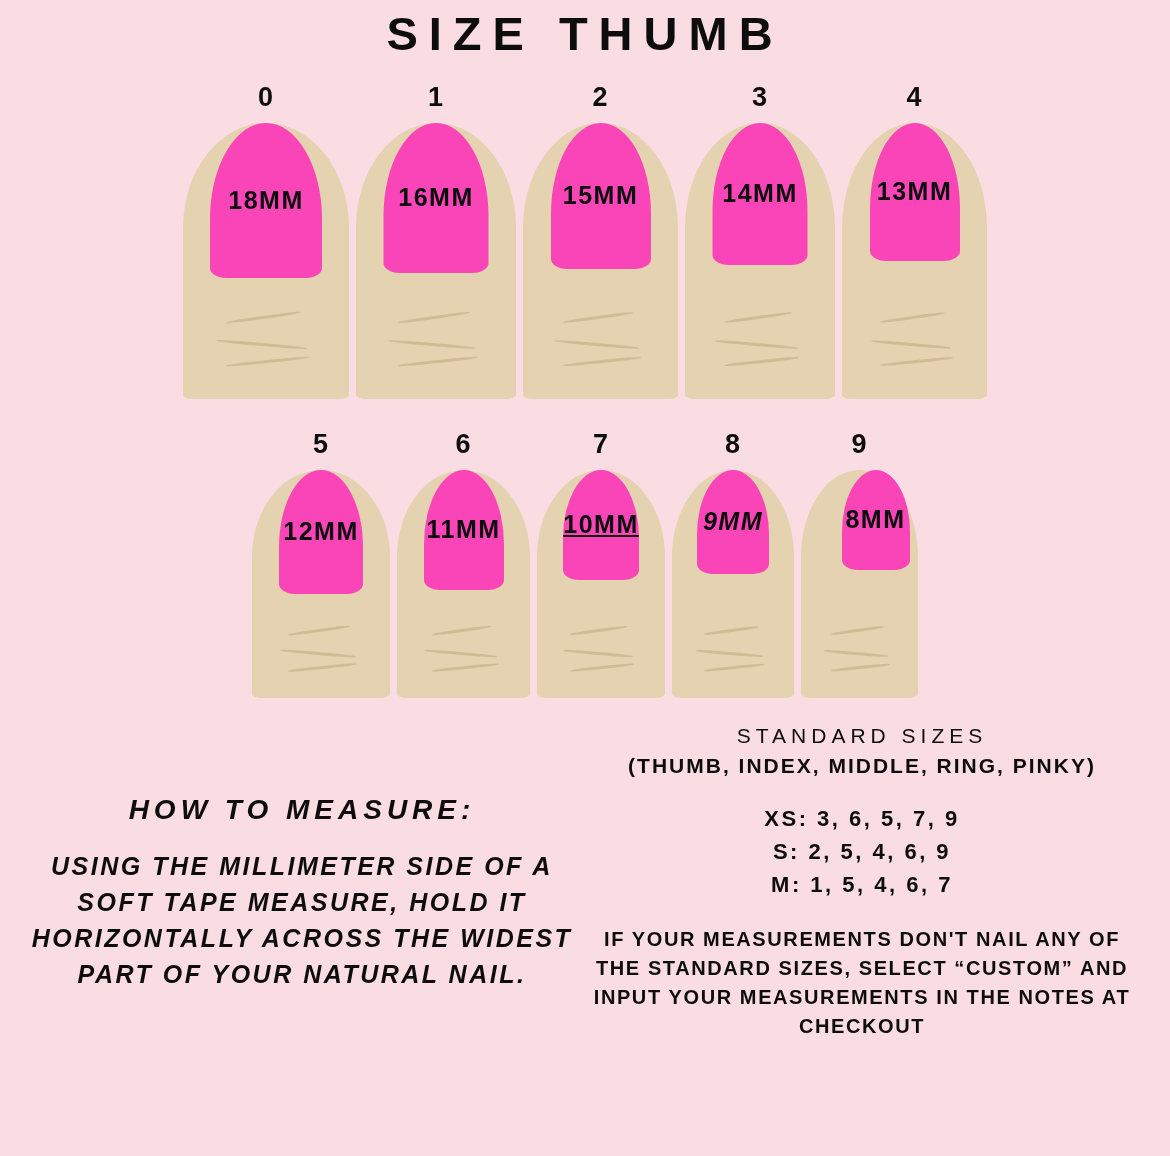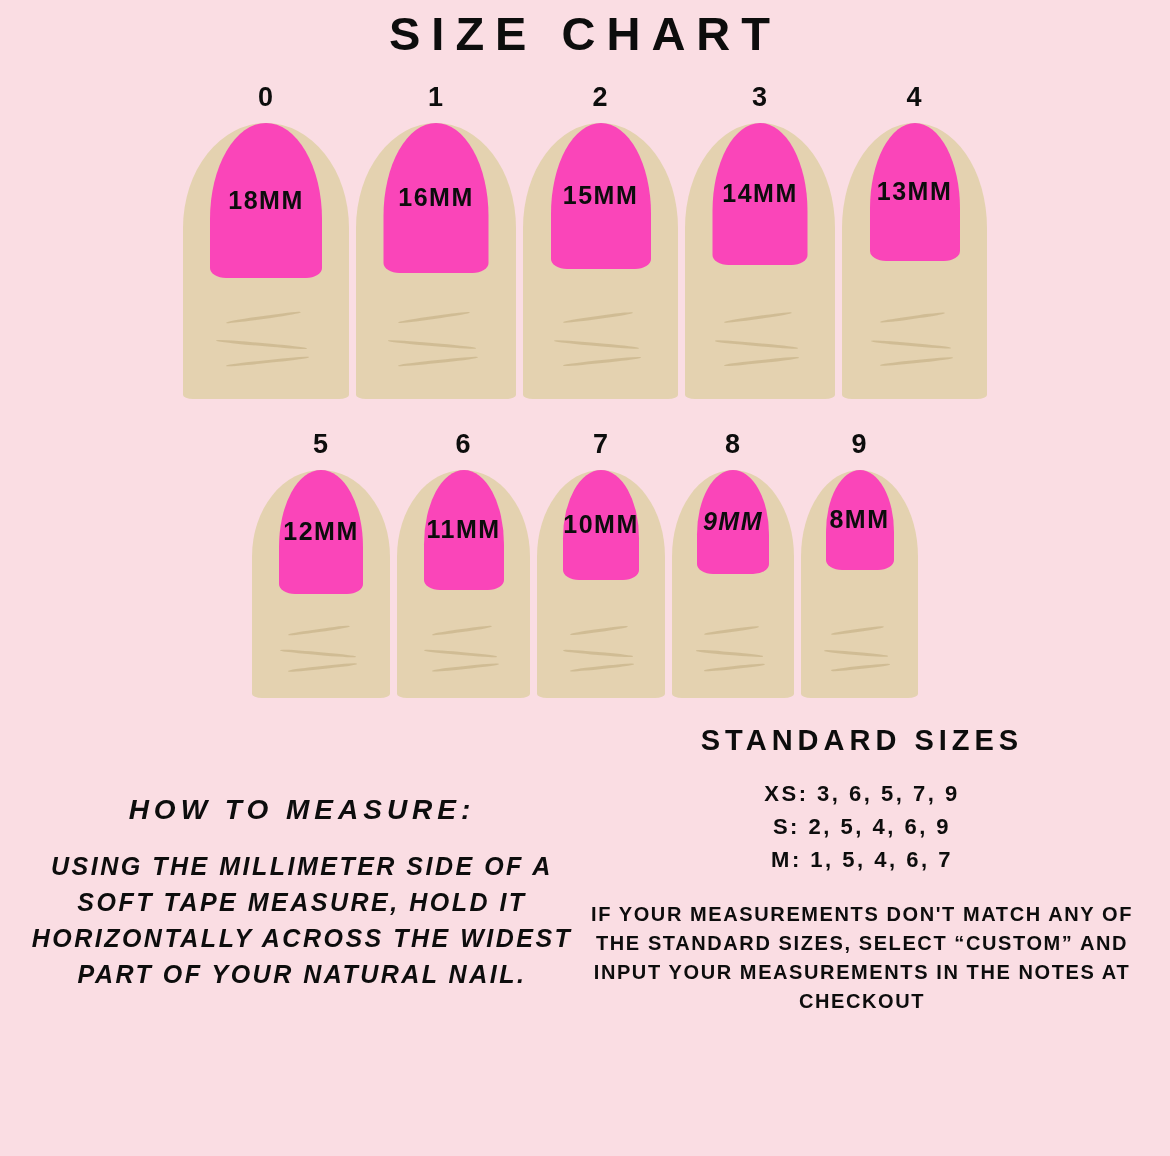--- a/index.html
+++ b/index.html
@@ -106,24 +106,24 @@
     width: 560px;
     text-align: center;
   }
   .head {
     font-size: 28px;
     font-weight: bold;
     letter-spacing: 5px;
     margin-bottom: 22px;
   }
   .head-std {
-    font-size: 29px;
-    font-weight: bold;
+    font-size: 21px;
+    font-weight: normal;
     letter-spacing: 5px;
-    margin-bottom: 20px;
+    margin-bottom: 4px;
   }
   .sub-std {
     font-size: 21px;
     font-weight: bold;
     letter-spacing: 2px;
     line-height: 1.35;
     margin-bottom: 22px;
   }
   .body-left {
     font-size: 25px;
@@ -144,21 +144,21 @@
     font-weight: bold;
     letter-spacing: 1.6px;
     line-height: 1.45;
   }
 </style>
 </head>
 <body>
 
 <div class="page">
 
-  <div class="title">SIZE CHART</div>
+  <div class="title">SIZE THUMB</div>
 
   <div class="row row-1">
       <div class="finger">
         <div class="size-label">0</div>
         <div class="finger-art">
           <div class="finger-shape" style="width: 166px; height: 276px;">
             <div class="knuckle" style="top: 193.2px; width: 74.7px; left: 43.16px; transform: rotate(-8deg);"></div>
             <div class="knuckle" style="top: 220.8px; width: 91.3px; left: 33.2px; transform: rotate(5deg);"></div>
             <div class="knuckle" style="top: 237.36px; width: 83px; left: 43.16px; transform: rotate(-6deg);"></div>
           </div>
@@ -248,21 +248,21 @@
         </div>
       </div>
       <div class="finger">
         <div class="size-label">7</div>
         <div class="finger-art">
           <div class="finger-shape" style="width: 128px; height: 228px;">
             <div class="knuckle" style="top: 159.6px; width: 57.6px; left: 33.28px; transform: rotate(-8deg);"></div>
             <div class="knuckle" style="top: 182.4px; width: 70.4px; left: 25.6px; transform: rotate(5deg);"></div>
             <div class="knuckle" style="top: 196.08px; width: 64px; left: 33.28px; transform: rotate(-6deg);"></div>
           </div>
-          <div class="nail" style="width: 76px; height: 110px; border-radius: 38px 38px 16px 16px / 68.2px 68.2px 10px 10px;">
+          <div class="nail" style="width: 76px; height: 110px; border-radius: 38px 38px 16px 16px / 68.2px 68.2px 10px 10px; text-decoration: underline;">
             <div class="nail-text">10MM</div>
           </div>
         </div>
       </div>
       <div class="finger">
         <div class="size-label">8</div>
         <div class="finger-art">
           <div class="finger-shape" style="width: 122px; height: 228px;">
             <div class="knuckle" style="top: 159.6px; width: 54.9px; left: 31.72px; transform: rotate(-8deg);"></div>
             <div class="knuckle" style="top: 182.4px; width: 67.1px; left: 24.4px; transform: rotate(5deg);"></div>
@@ -274,36 +274,37 @@
         </div>
       </div>
       <div class="finger">
         <div class="size-label">9</div>
         <div class="finger-art">
           <div class="finger-shape" style="width: 117px; height: 228px;">
             <div class="knuckle" style="top: 159.6px; width: 52.65px; left: 30.42px; transform: rotate(-8deg);"></div>
             <div class="knuckle" style="top: 182.4px; width: 64.35px; left: 23.4px; transform: rotate(5deg);"></div>
             <div class="knuckle" style="top: 196.08px; width: 58.5px; left: 30.42px; transform: rotate(-6deg);"></div>
           </div>
-          <div class="nail" style="width: 68px; height: 100px; border-radius: 34px 34px 16px 16px / 62px 62px 10px 10px;">
+          <div class="nail" style="width: 68px; height: 100px; border-radius: 34px 34px 16px 16px / 62px 62px 10px 10px; margin-left: 16px;">
             <div class="nail-text">8MM</div>
           </div>
         </div>
       </div>
     </div>
 
   <div class="bottom">
     <div class="col-left">
       <div class="head">HOW TO MEASURE:</div>
       <div class="body-left">USING THE MILLIMETER SIDE OF A SOFT TAPE MEASURE, HOLD IT HORIZONTALLY ACROSS THE WIDEST PART OF YOUR NATURAL NAIL.</div>
     </div>
     <div class="col-right">
       <div class="head-std">STANDARD SIZES</div>
+      <div class="sub-std">(THUMB, INDEX, MIDDLE, RING, PINKY)</div>
       <div class="std-list">
           <div>XS: 3, 6, 5, 7, 9</div>
           <div>S: 2, 5, 4, 6, 9</div>
           <div>M: 1, 5, 4, 6, 7</div>
         </div>
-      <div class="note">IF YOUR MEASUREMENTS DON'T MATCH ANY OF THE STANDARD SIZES, SELECT “CUSTOM” AND INPUT YOUR MEASUREMENTS IN THE NOTES AT CHECKOUT</div>
+      <div class="note">IF YOUR MEASUREMENTS DON'T NAIL ANY OF THE STANDARD SIZES, SELECT “CUSTOM” AND INPUT YOUR MEASUREMENTS IN THE NOTES AT CHECKOUT</div>
     </div>
   </div>
 
 </div>
 
 </body></html>

